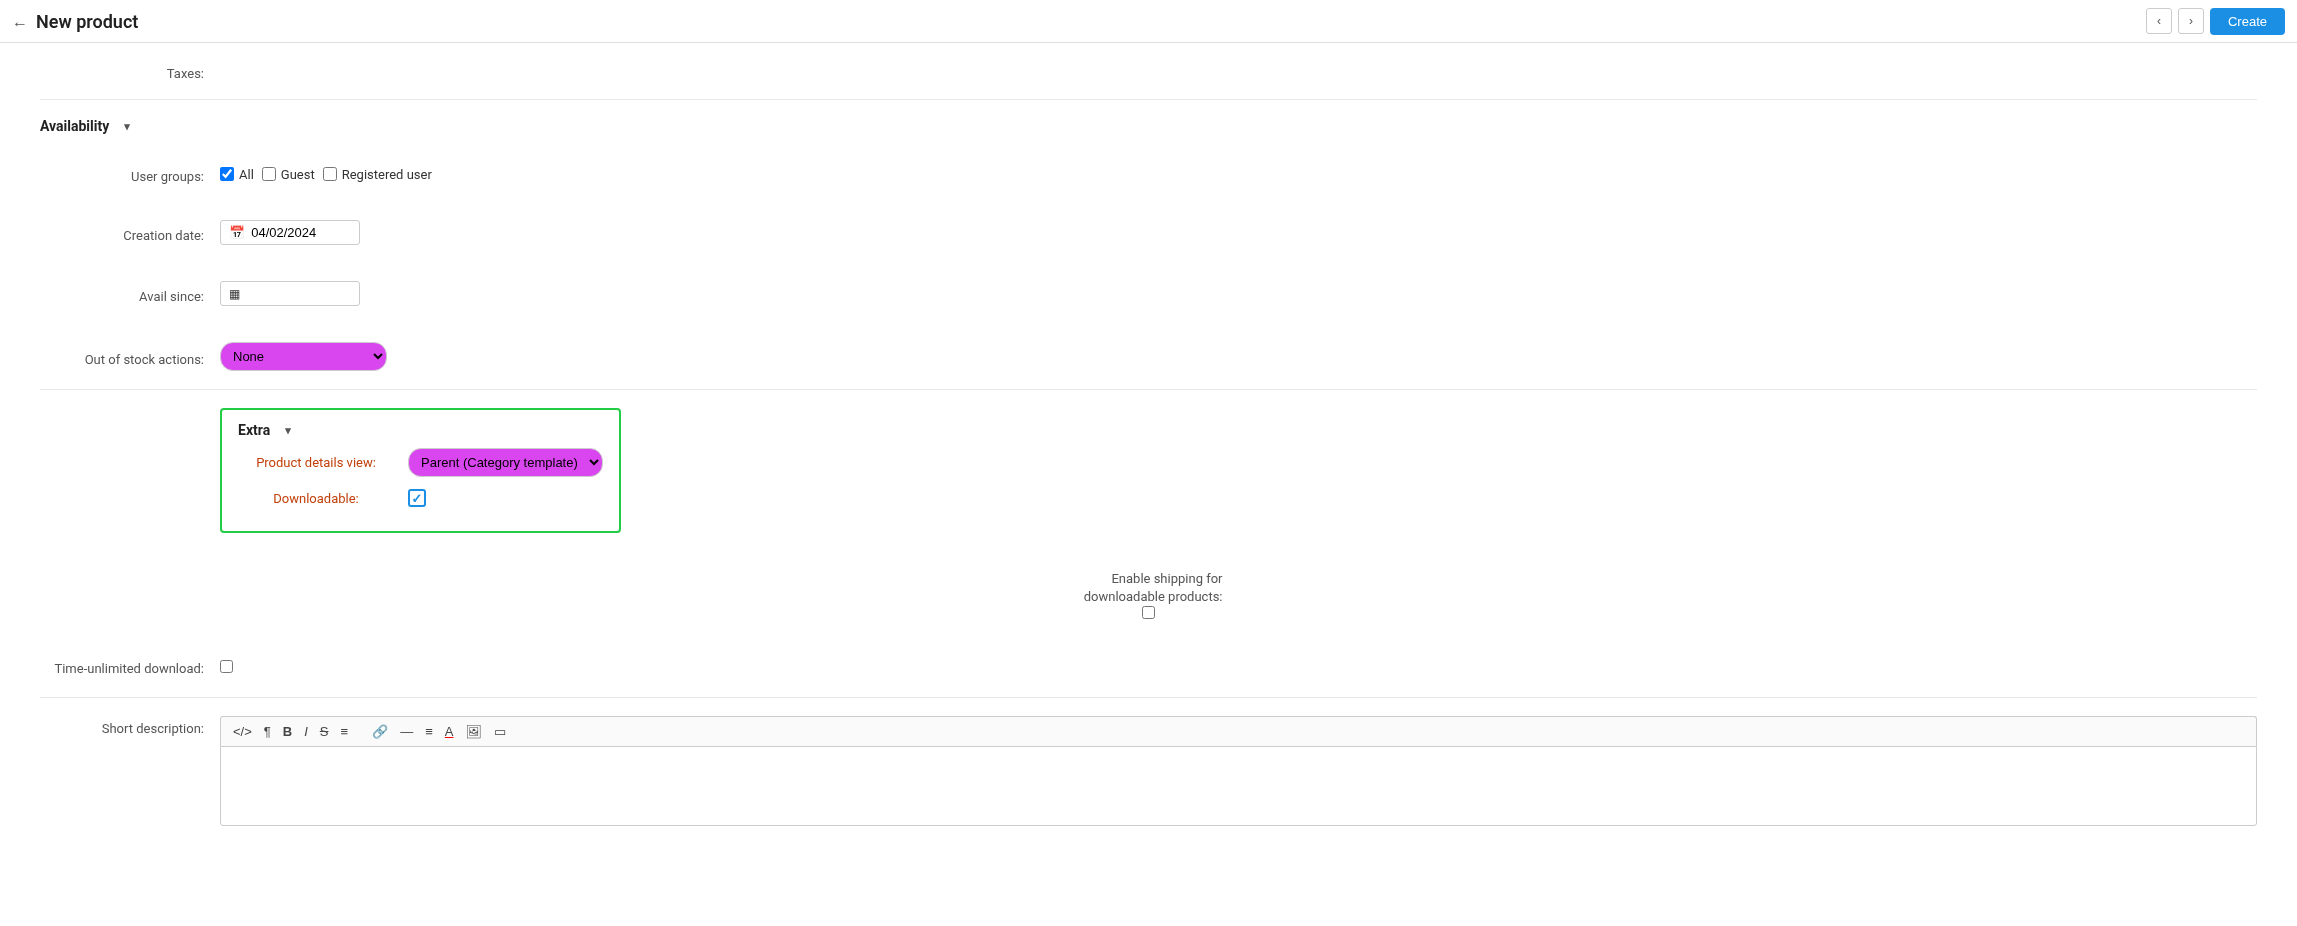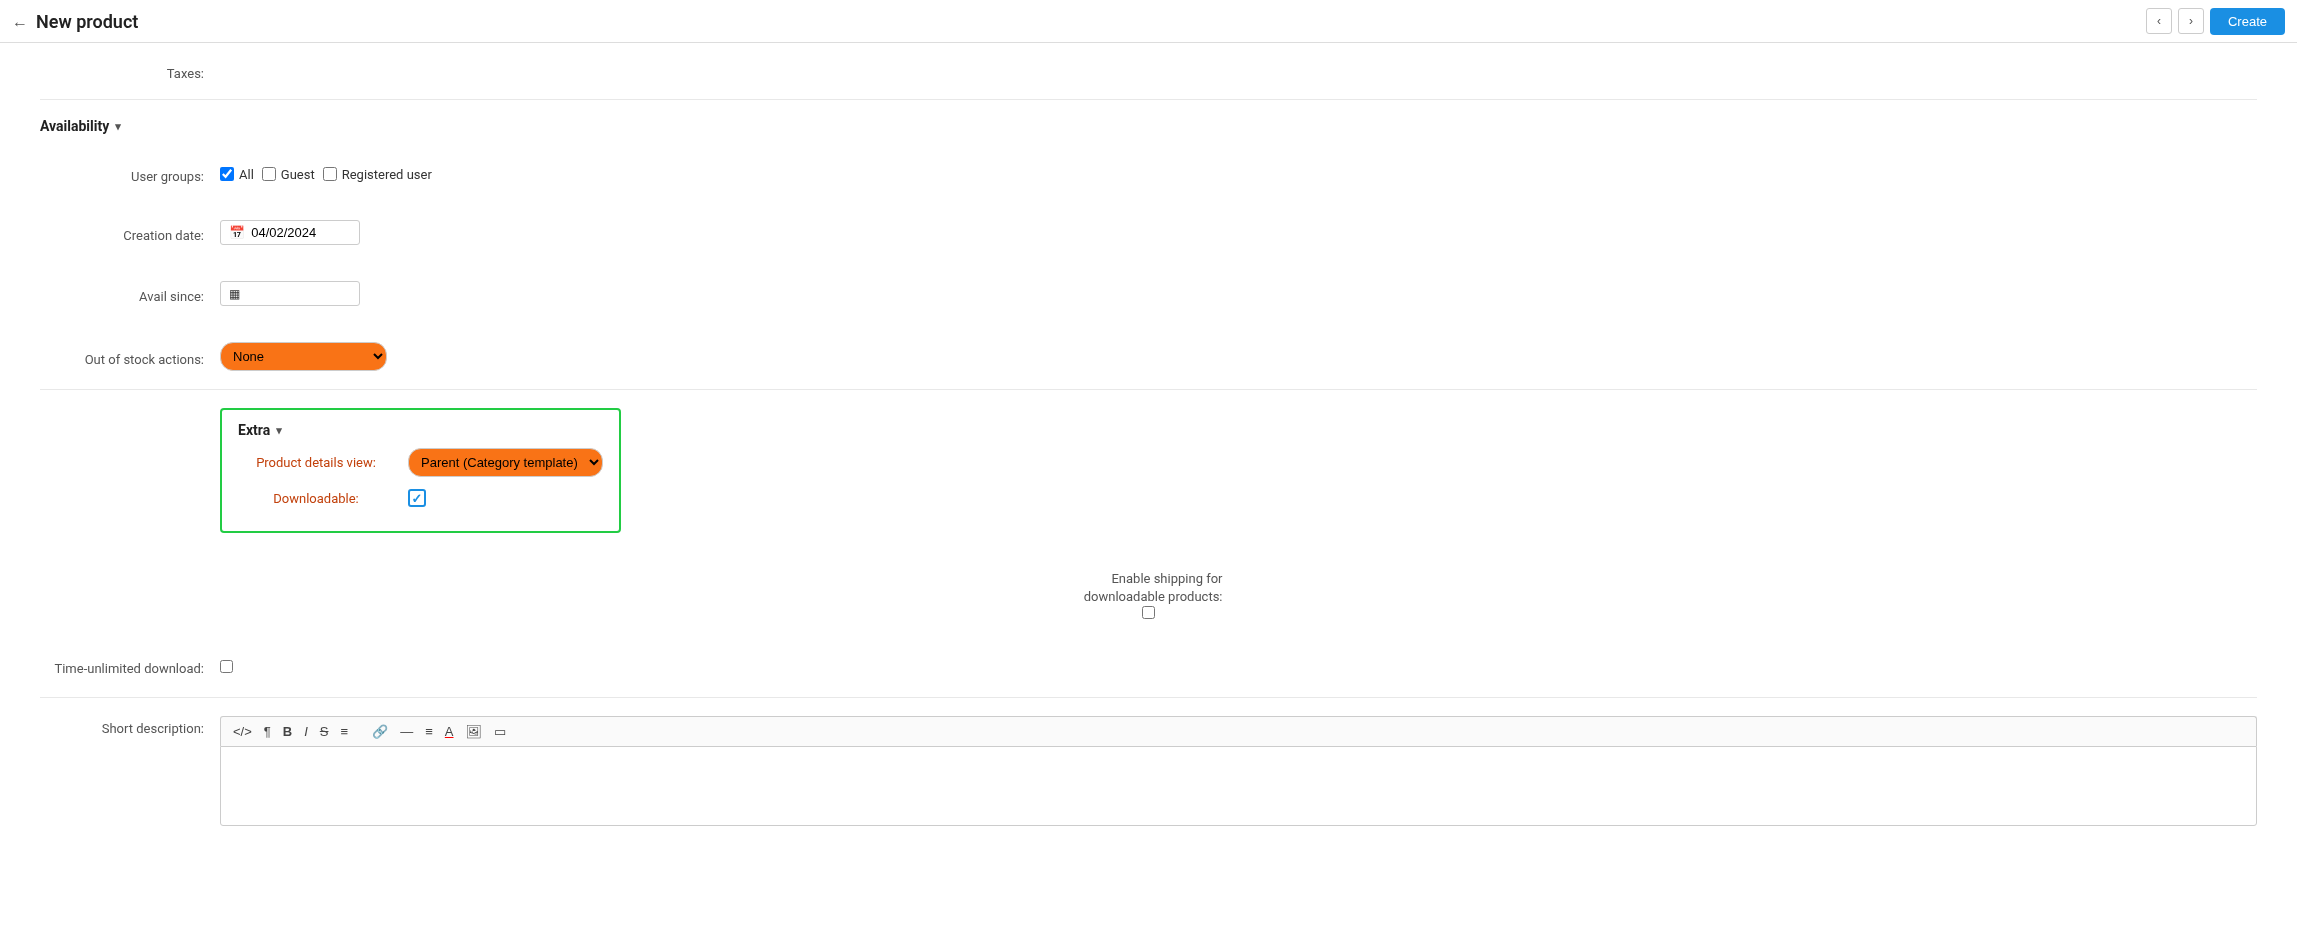--- a/index.html
+++ b/index.html
@@ -84,21 +84,21 @@
     .form-control-area {
       flex: 1;
       display: flex;
       align-items: center;
       flex-wrap: wrap;
       gap: 8px;
     }
     .section-header {
       display: flex;
       align-items: center;
-      gap: 6px;
+      gap: 15px;
       font-weight: 700;
       font-size: 14px;
       color: #222;
       padding: 18px 0 12px 0;
       cursor: pointer;
     }
     .section-header .chevron {
       font-size: 11px;
       color: #555;
     }
@@ -145,21 +145,21 @@
       border: none;
       outline: none;
       font-size: 13px;
       width: 100px;
     }
     select.form-select {
       border: 1px solid #ccc;
       border-radius: 13px;
       padding: 5px 8px;
       font-size: 13px;
-      background: #f97316;
+      background: #d946ef;
       min-width: 140px;
       cursor: pointer;
     }
     .info-text {
       font-size: 12px;
       color: #1a8fe3;
       margin-top: 4px;
       line-height: 1.4;
       max-width: 860px;
     }

